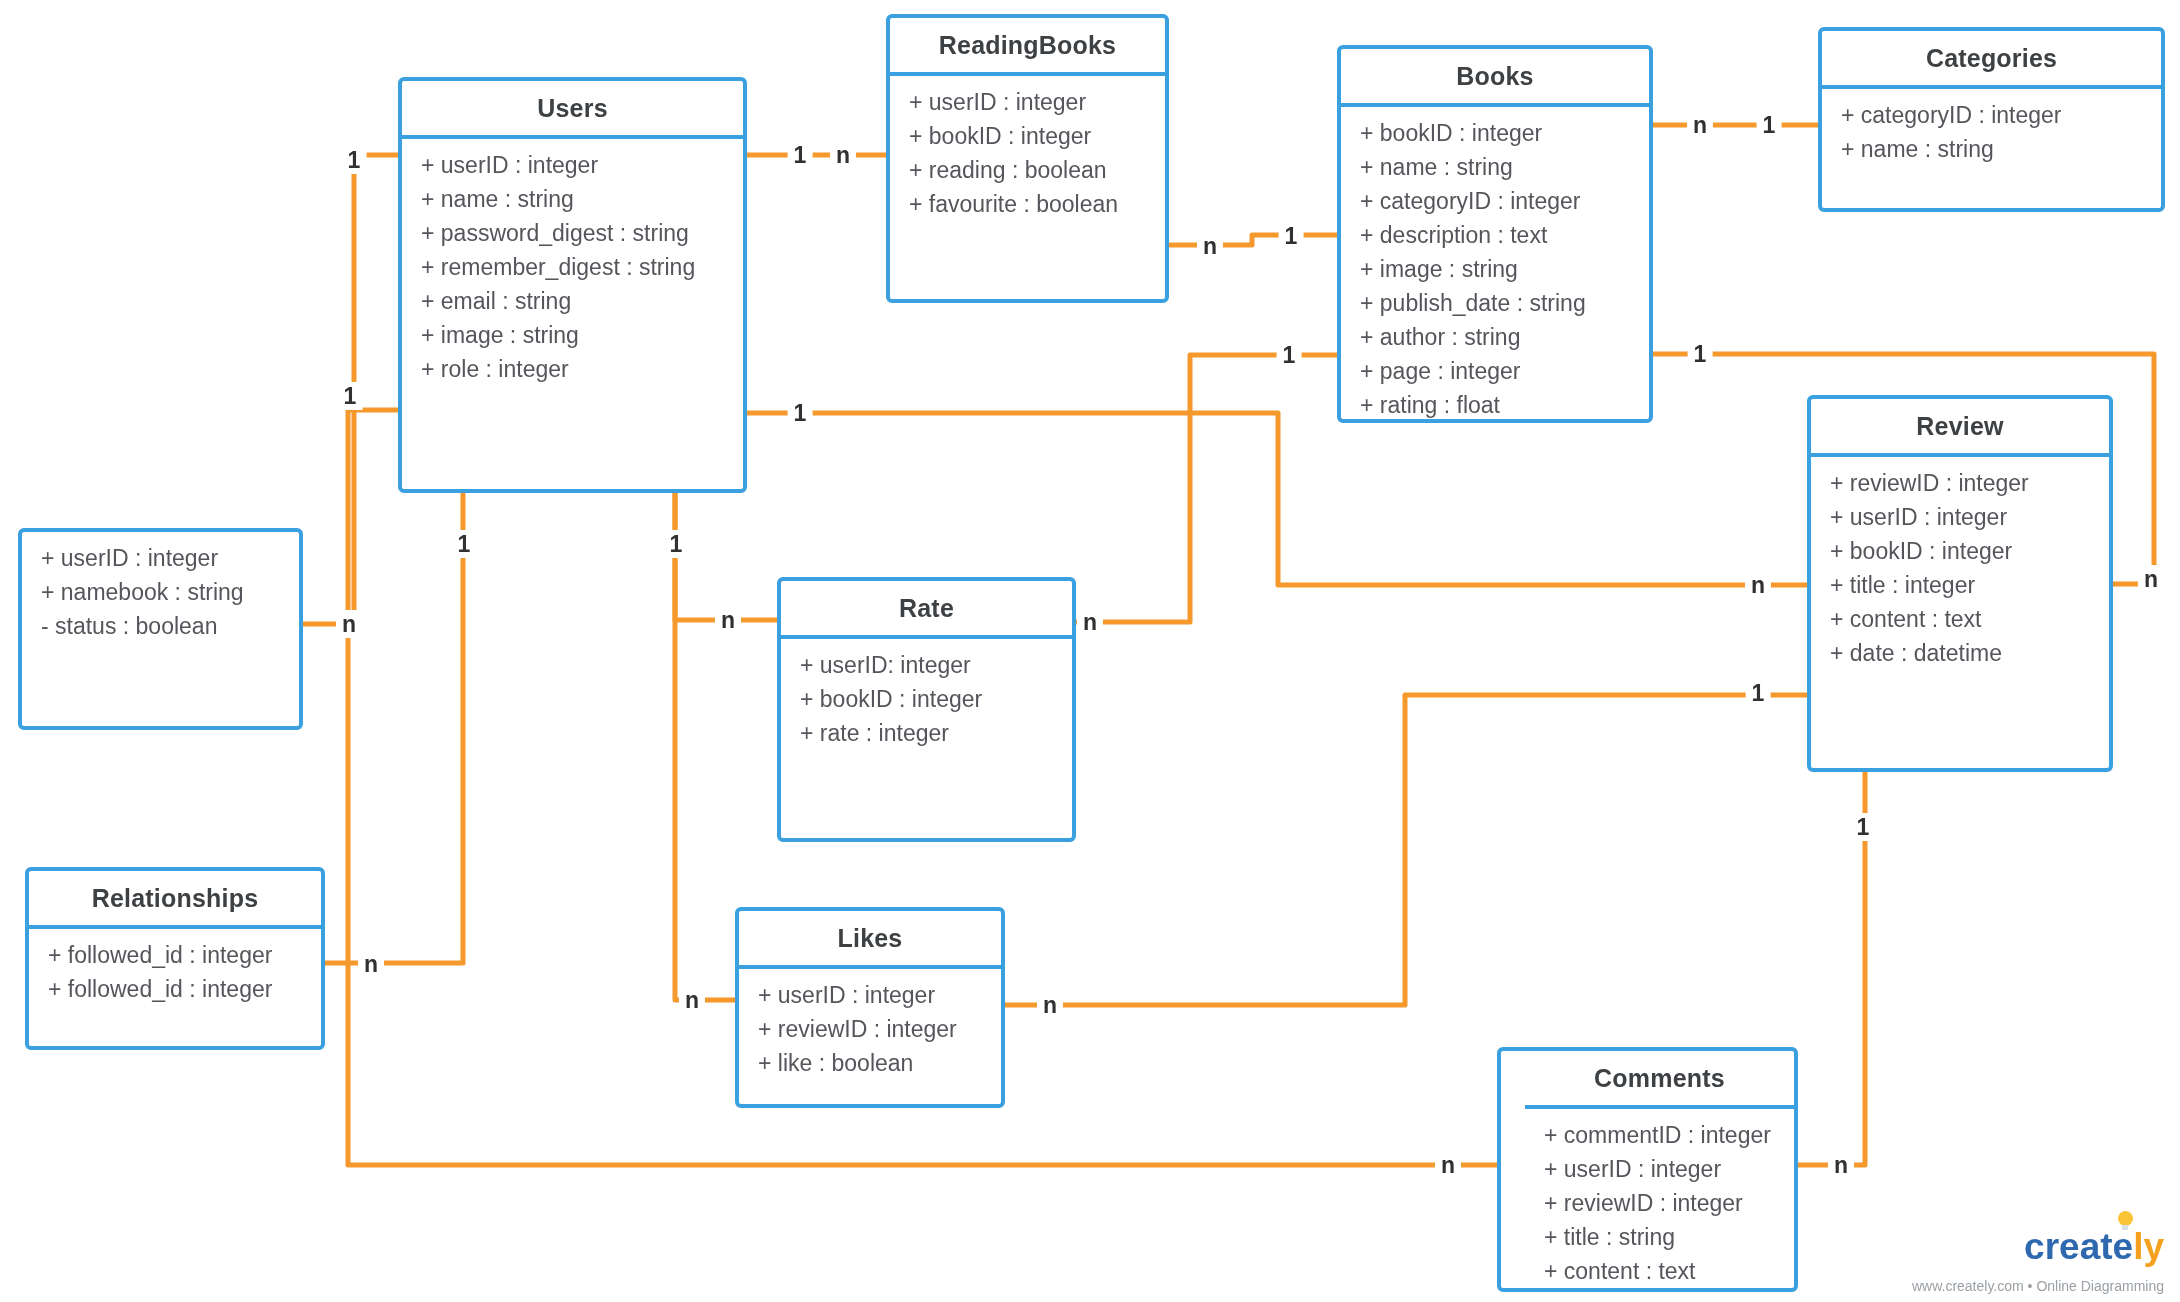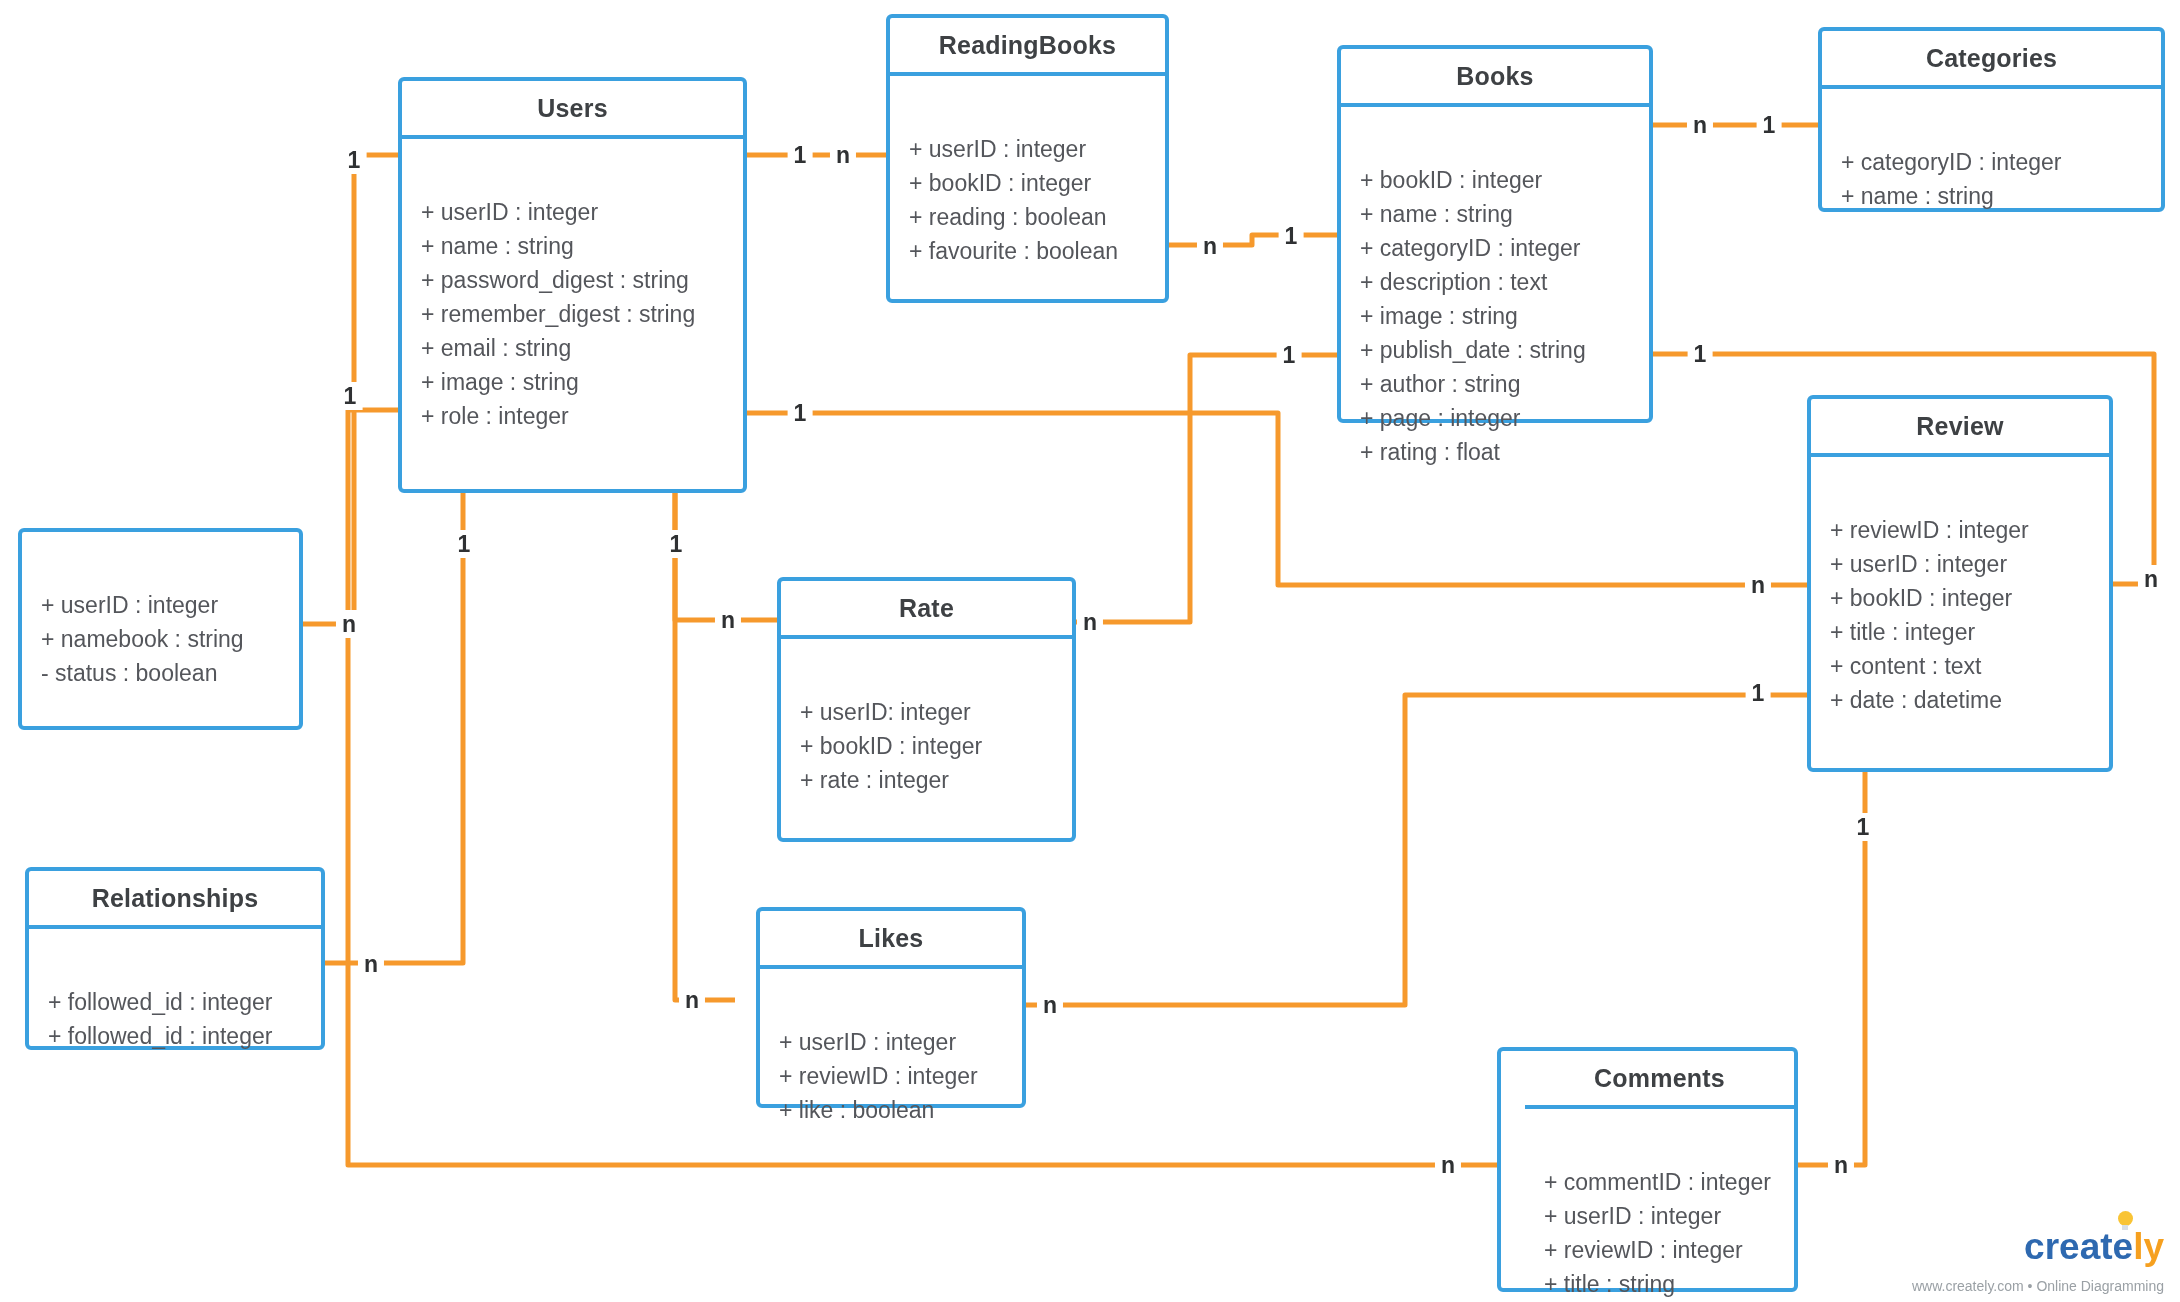--- a/index.html
+++ b/index.html
@@ -10,36 +10,36 @@
   #wires{position:absolute;left:0;top:0;width:2180px;height:1302px;}
   #wires polyline{fill:none;stroke:#F6992C;stroke-width:5;stroke-linejoin:round;stroke-linecap:butt;}
   .entity{
     position:absolute;background:#ffffff;border:4px solid #3AA0DF;border-radius:6px;
     box-sizing:border-box;z-index:2;
   }
   .entity-title{
     height:54px;line-height:54px;border-bottom:4px solid #3AA0DF;
     text-align:center;font-size:25px;font-weight:700;color:#3E4144;letter-spacing:.2px;
   }
-  .entity-attrs{padding:9px 8px 0 19px;margin-top:47px;}
+  .entity-attrs{padding:9px 8px 0 19px;}
   .attr{font-size:23px;line-height:34px;color:#54565B;white-space:nowrap;}
   .card{
     position:absolute;transform:translate(-50%,-50%);z-index:3;
     background:#ffffff;padding:1px 6px;font-size:23px;font-weight:700;color:#2F3133;line-height:26px;
   }
   
   #box-users        {left:398px; top:77px;   width:349px;height:416px;}
   #box-readingbooks {left:886px; top:14px;   width:283px;height:289px;}
   #box-books        {left:1337px;top:45px;   width:316px;height:378px;}
   #box-categories   {left:1818px;top:27px;   width:347px;height:185px;}
   #box-requests     {left:18px;  top:528px;  width:285px;height:202px;}
   #box-rate         {left:777px; top:577px;  width:299px;height:265px;}
   #box-review       {left:1807px;top:395px;  width:306px;height:377px;}
   #box-relationships{left:25px;  top:867px;  width:300px;height:183px;}
-  #box-likes        {left:756px; top:907px;  width:270px;height:201px;}
+  #box-likes        {left:735px; top:907px;  width:270px;height:201px;}
   #box-comments     {left:1497px;top:1047px; width:301px;height:245px;padding-left:24px;}
   
   #brand{position:absolute;right:16px;bottom:8px;text-align:right;z-index:4;}
   #wordmark{position:relative;font-size:37px;font-weight:700;line-height:38px;display:inline-block;}
   .wm-create{color:#2E69B0;}
   .wm-ly{color:#F6A01F;}
   #bulb{position:absolute;right:31px;top:-17px;width:15px;height:15px;border-radius:50%;background:#F9C435;}
   #bulb-base{position:absolute;right:36px;top:-3px;width:6px;height:5px;background:#D8DFE5;}
   #tagline{font-size:14px;color:#9AA0A5;margin-top:12px;}
 </style>

